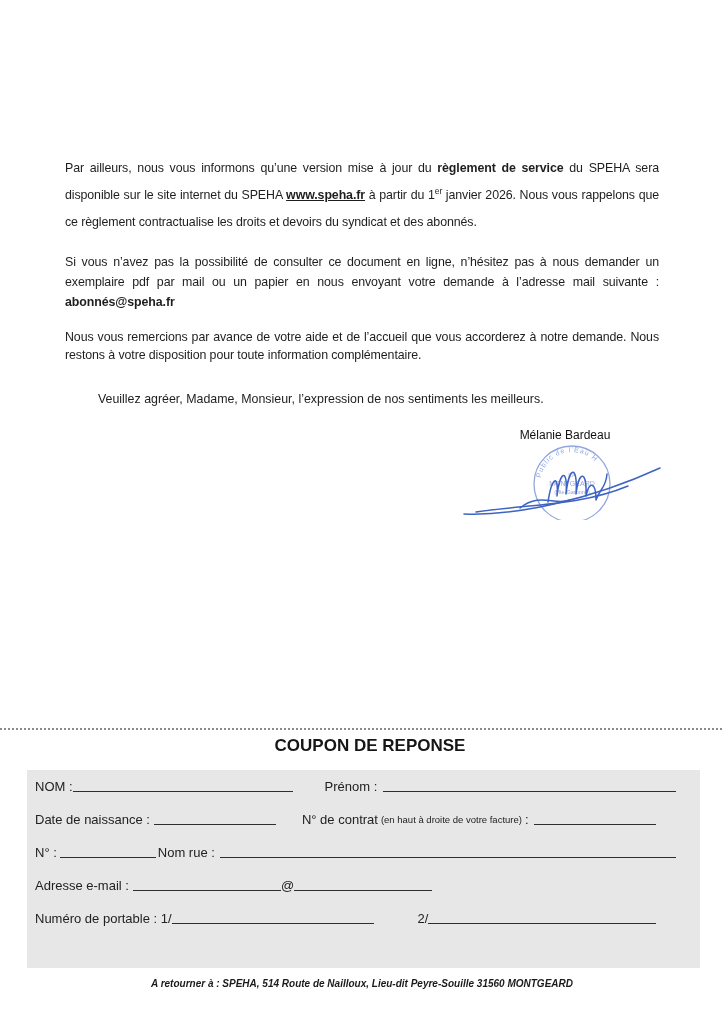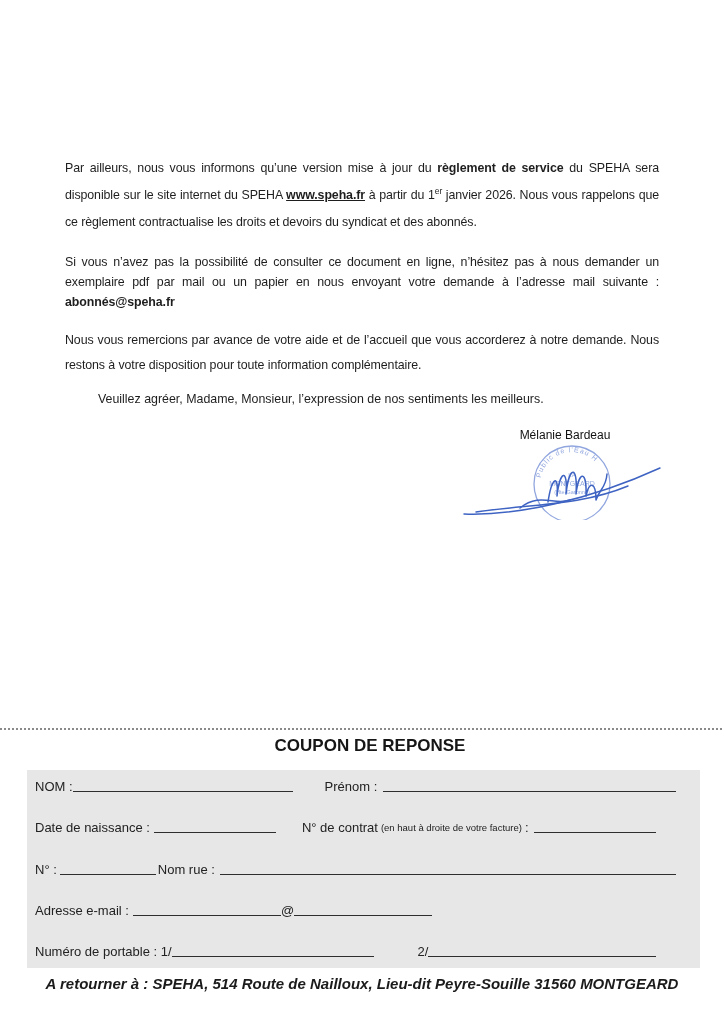--- a/index.html
+++ b/index.html
@@ -5,44 +5,44 @@
   html,body{margin:0;padding:0;background:#fff;}
   .page{
     position:relative;width:724px;height:1024px;background:#ffffff;
     font-family:"Liberation Sans","DejaVu Sans",sans-serif;color:#1e1e1e;overflow:hidden;
   }
   
   .letter{position:absolute;left:49px;top:139px;width:626px;}
   .letter p{margin:16px;font-size:12.4px;letter-spacing:-0.1px;text-align:justify;color:#1e1e1e;}
   .para-1{line-height:27px;}
   .para-2{line-height:20px;margin-top:10px;}
-  .para-3{line-height:25px;margin-top:60px;}
+  .para-3{line-height:18px;margin-top:60px;}
   .closing{margin-top:9px;line-height:18px;text-indent:33px;text-align:left !important;}
   .b{font-weight:bold;}
   .u{text-decoration:underline;}
   .letter sup{font-size:8.5px;vertical-align:super;line-height:0;}
   
   .sig-block{position:absolute;left:455px;top:428px;width:220px;text-align:center;}
   .sig-name,.sig-title{font-size:12px;font-weight:normal;color:#111;line-height:15px;}
   .sig-svg{display:block;margin:1px auto 0 auto;}
   
   .dotline{position:absolute;left:0;top:728px;width:724px;height:2px;
     background:repeating-linear-gradient(90deg,#8a8a8a 0,#8a8a8a 2px,transparent 2px,transparent 4px);}
   .coupon-title{position:absolute;left:0;top:735px;width:724px;box-sizing:border-box;padding-right:24px;
     text-align:center;font-size:17px;font-weight:bold;color:#161616;line-height:22px;margin-left:20px;}
   .coupon-box{position:absolute;left:27px;top:770px;width:673px;height:198px;background:#e7e7e7;
-    box-sizing:border-box;padding:0 24px 0 8px;display:flex;flex-direction:column;justify-content:space-between;}
+    box-sizing:border-box;padding:0 24px 0 8px;display:flex;flex-direction:column;}
   .crow{height:33px;display:flex;align-items:center;font-size:13px;color:#222;white-space:nowrap;}
   .bl{height:1px;background:#2e2e2e;position:relative;top:5px;flex:none;}
   .bl.grow{flex:1 1 auto;}
   .lbl{flex:none;}
   .note{font-size:9.5px;flex:none;margin-left:3px;}
   .sp{flex:none;}
   .coupon-footer{position:absolute;left:0;top:976px;width:724px;text-align:center;
-    font-size:15px;font-weight:bold;font-style:italic;color:#1b1b1b;line-height:16px;}
+    font-size:10px;font-weight:bold;font-style:italic;color:#1b1b1b;line-height:16px;}
 </style>
 </head>
 <body>
 
 <div class="page">
 
   <div class="letter">
       <p class="para-1"><span>Par ailleurs, nous vous informons qu’une version mise à jour du </span><span class="b">règlement de service</span><span> du SPEHA sera disponible sur le site internet du SPEHA </span><span class="b u">www.speha.fr</span><span> à partir du 1</span><sup>er</sup><span> janvier 2026. Nous vous rappelons que ce règlement contractualise les droits et devoirs du syndicat et des abonnés.</span></p>
       <p class="para-2"><span>Si vous n’avez pas la possibilité de consulter ce document en ligne, n’hésitez pas à nous demander un exemplaire pdf par mail ou un papier en nous envoyant votre demande à l’adresse mail suivante : </span><span class="b">abonnés@speha.fr</span></p>
       <p class="para-3"><span>Nous vous remercions par avance de votre aide et de l’accueil que vous accorderez à notre demande. Nous restons à votre disposition pour toute information complémentaire.</span></p>

